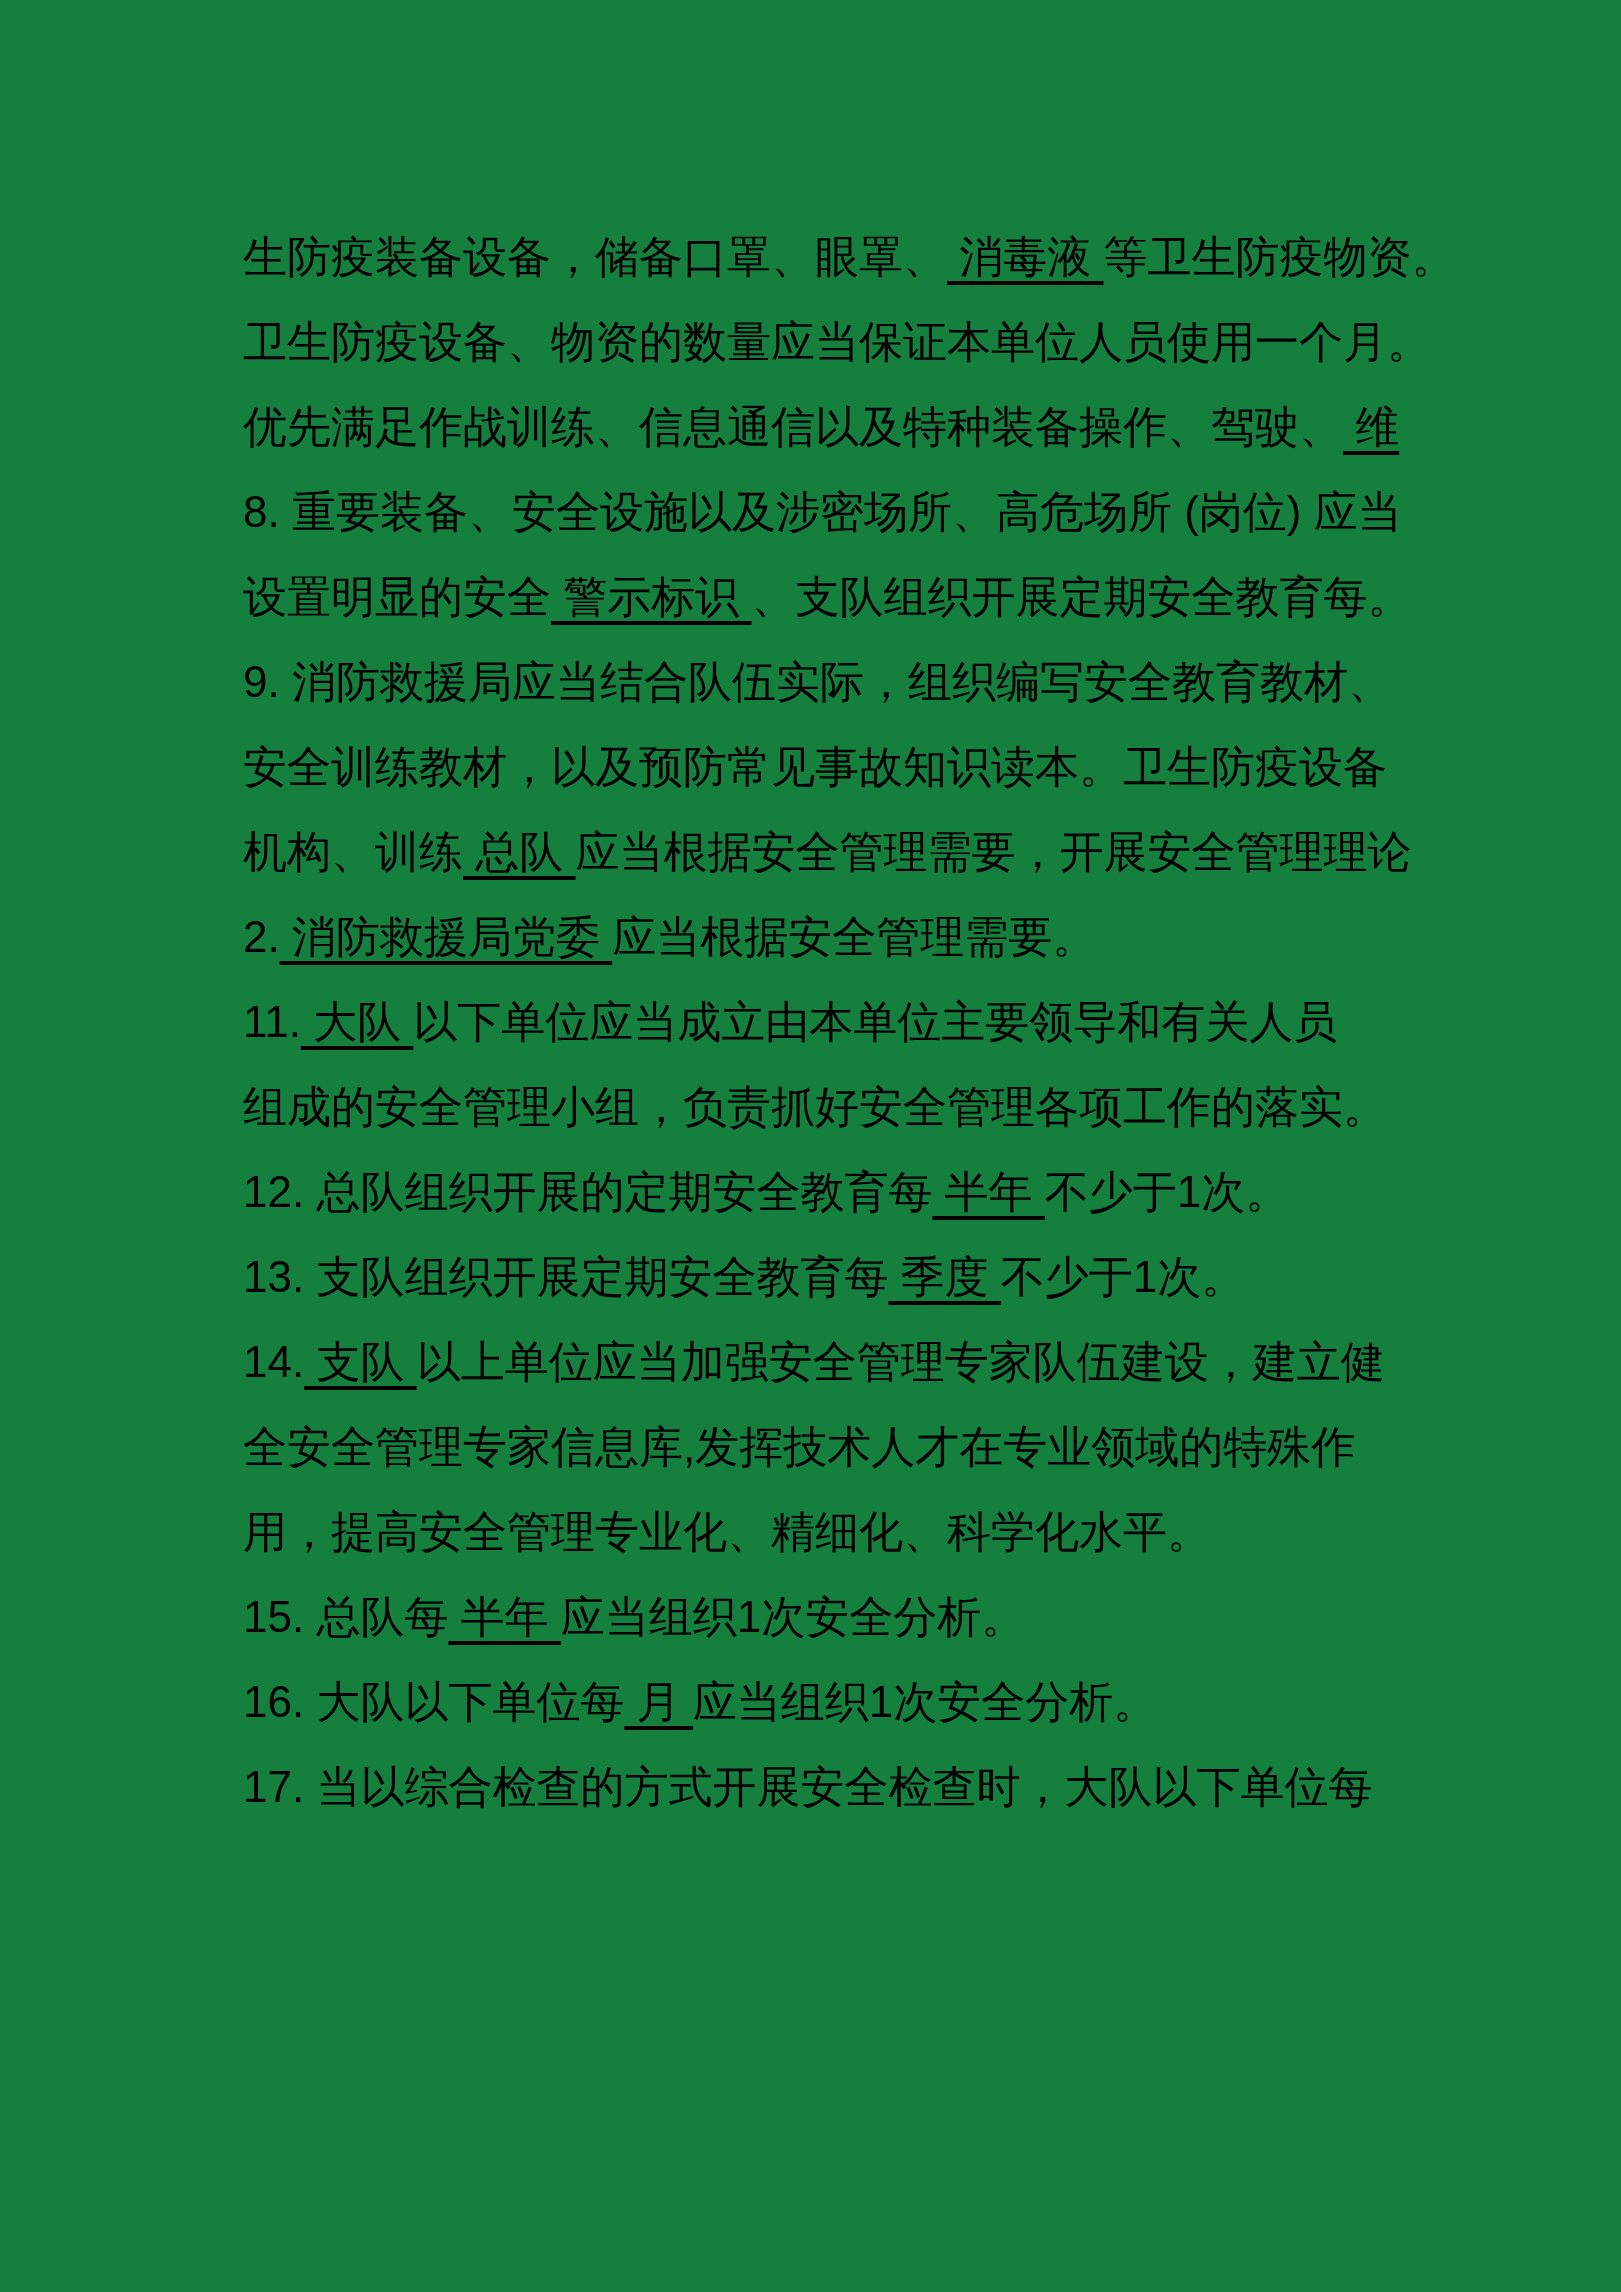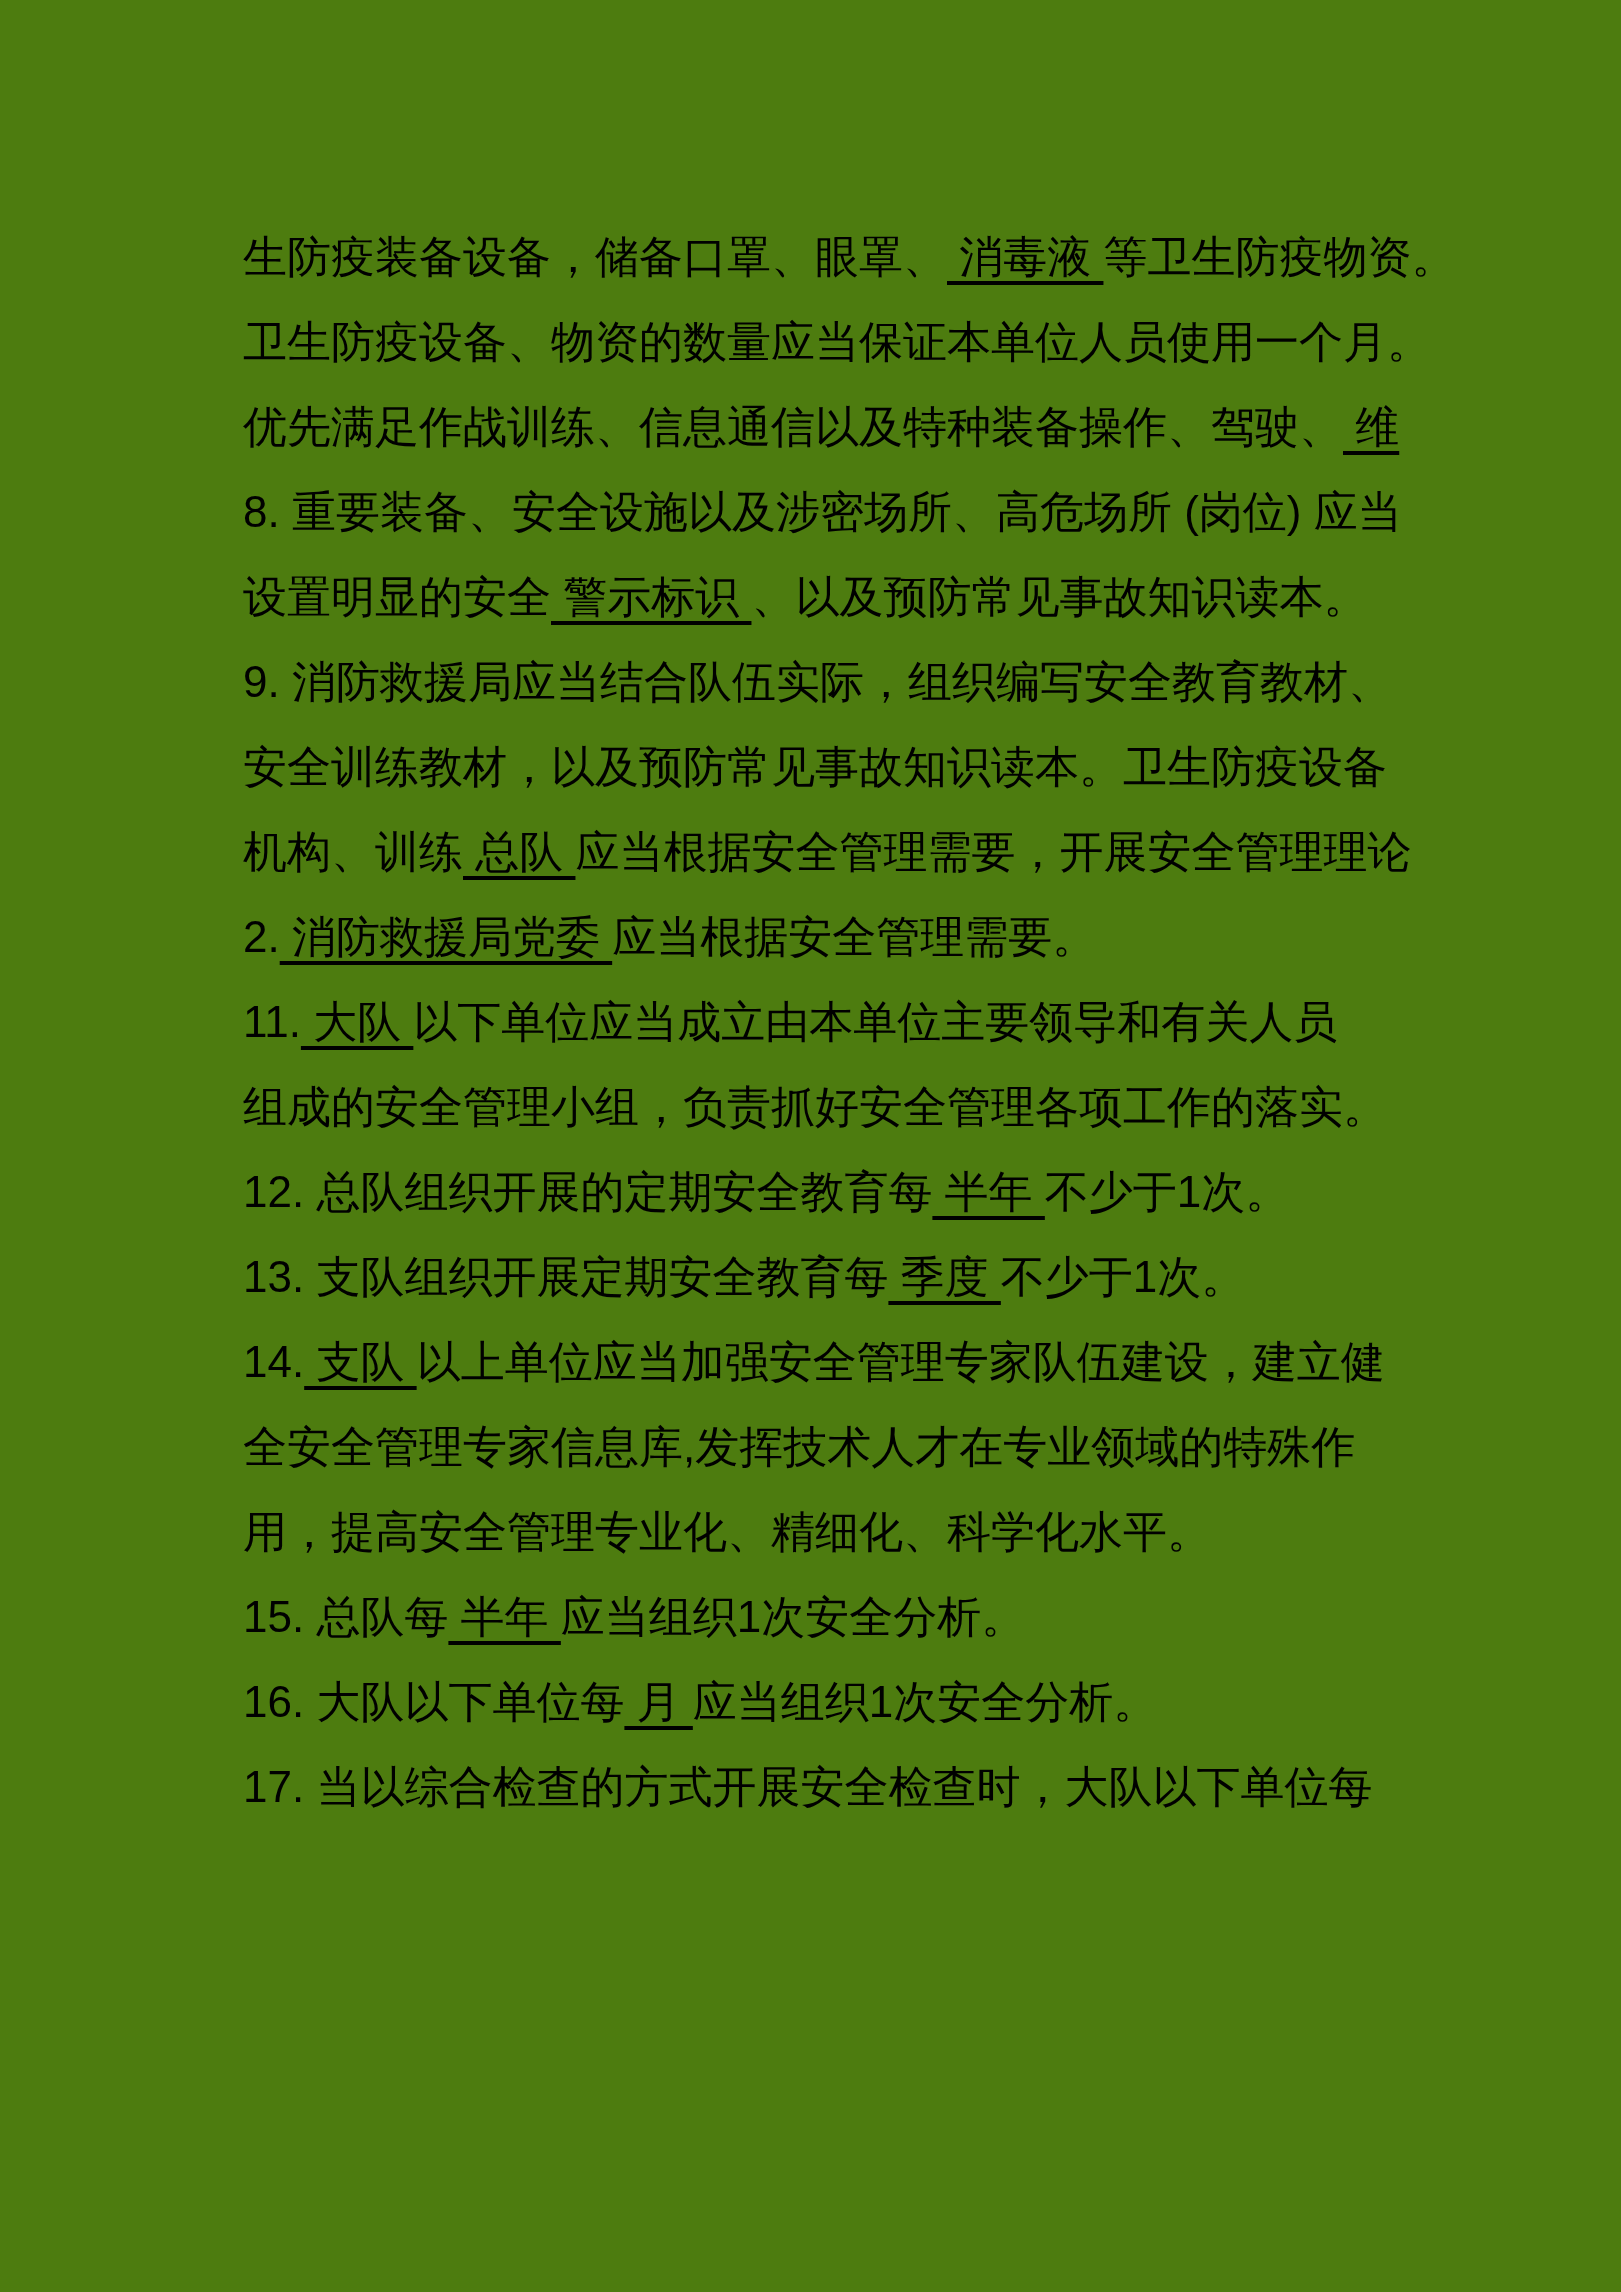--- a/index.html
+++ b/index.html
@@ -4,21 +4,21 @@
 <style>
   html, body {
     margin: 0;
     padding: 0;
     background: #ffffff;
   }
   .page {
     position: relative;
     width: 1621px;
     height: 2293px;
-    background: #4d7c0f;
+    background: #15803d;
     overflow: hidden;
     font-family: "Liberation Sans", sans-serif;
   }
   .doc-body {
     position: absolute;
     left: 243px;
     top: 214px;
     width: 1196px;
     color: #000000;
     font-size: 44px;
@@ -38,21 +38,21 @@
 </style>
 </head>
 <body>
 
 <div class="page">
   <div class="doc-body" id="doc-body" style="color: rgb(0, 0, 0);">
       <div class="text-line"><span>生防疫装备设备，储备口罩、眼罩、</span><span class="blank"> 消毒液 </span><span>等卫生防疫物资。</span></div>
       <div class="text-line"><span>卫生防疫设备、物资的数量应当保证本单位人员使用一个月。</span></div>
       <div class="text-line"><span>优先满足作战训练、信息通信以及特种装备操作、驾驶、</span><span class="blank"> 维</span></div>
       <div class="text-line"><span>8. 重要装备、安全设施以及涉密场所、高危场所 (岗位) 应当</span></div>
-      <div class="text-line"><span>设置明显的安全</span><span class="blank"> 警示标识 </span><span>、以及预防常见事故知识读本。</span></div>
+      <div class="text-line"><span>设置明显的安全</span><span class="blank"> 警示标识 </span><span>、支队组织开展定期安全教育每。</span></div>
       <div class="text-line"><span>9. 消防救援局应当结合队伍实际，组织编写安全教育教材、</span></div>
       <div class="text-line"><span>安全训练教材，以及预防常见事故知识读本。卫生防疫设备</span></div>
       <div class="text-line"><span>机构、训练</span><span class="blank"> 总队 </span><span>应当根据安全管理需要，开展安全管理理论</span></div>
       <div class="text-line"><span>2.</span><span class="blank"> 消防救援局党委 </span><span>应当根据安全管理需要。</span></div>
       <div class="text-line"><span>11.</span><span class="blank"> 大队 </span><span>以下单位应当成立由本单位主要领导和有关人员</span></div>
       <div class="text-line"><span>组成的安全管理小组，负责抓好安全管理各项工作的落实。</span></div>
       <div class="text-line"><span>12. 总队组织开展的定期安全教育每</span><span class="blank"> 半年 </span><span>不少于1次。</span></div>
       <div class="text-line"><span>13. 支队组织开展定期安全教育每</span><span class="blank"> 季度 </span><span>不少于1次。</span></div>
       <div class="text-line"><span>14.</span><span class="blank"> 支队 </span><span>以上单位应当加强安全管理专家队伍建设，建立健</span></div>
       <div class="text-line"><span>全安全管理专家信息库,发挥技术人才在专业领域的特殊作</span></div>

